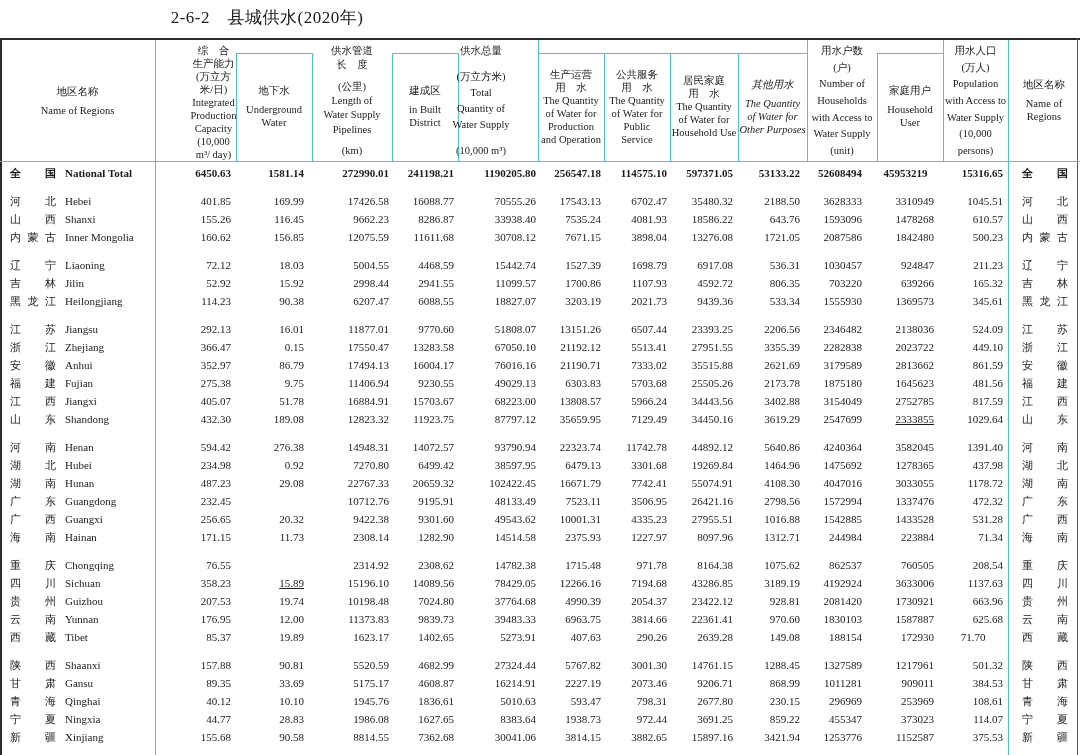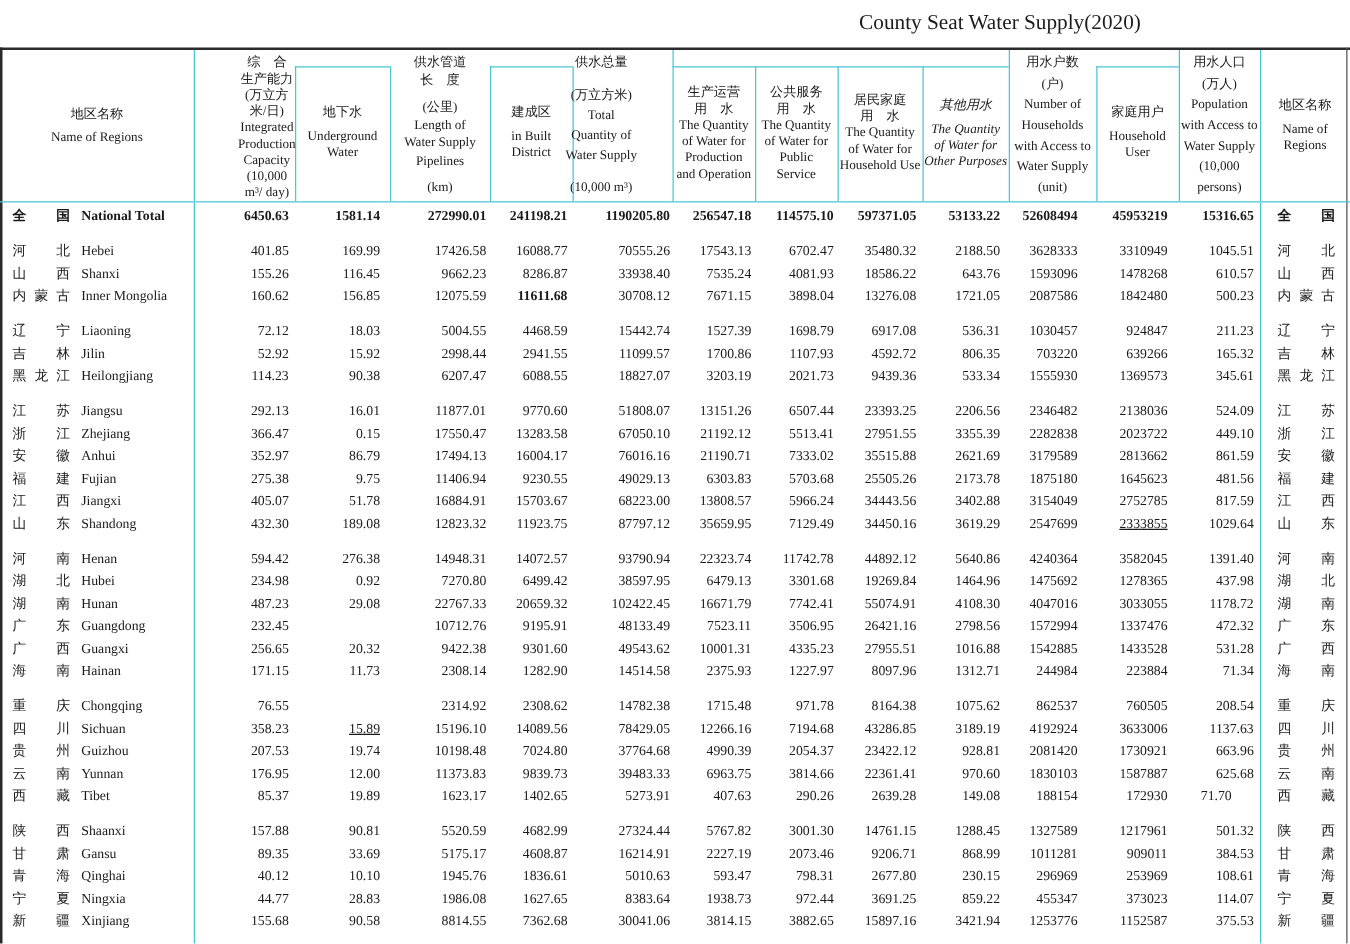--- a/index.html
+++ b/index.html
@@ -29,21 +29,21 @@
   .zhbox{display:flex;justify-content:space-between;width:46px;flex-shrink:0;}
   .regionL .zhbox{margin-left:10px;}
   .regionR .zhbox{margin-left:14px;}
   .enname{margin-left:9px;white-space:nowrap;text-align:left;}
 </style>
 </head>
 <body>
 
 <div class="page">
   <div class="titlebar">
-    <div class="title-right">County Seat Water Supply(2020)</div>
+    <div class="title-left">2-6-2 县城供水(2020年)</div>
   </div>
   <div class="table">
     <div id="borders">
         <div class="bline" style="left: 0px; top: 0px; width: 1080px; height: 2px; background: rgb(42, 42, 42);"></div>
         <div class="bline" style="left: 0px; top: 0px; width: 2px; height: 717px; background: rgb(42, 42, 42);"></div>
         <div class="bline" style="left: 1077px; top: 0px; width: 1px; height: 717px; background: rgb(85, 85, 85);"></div>
         <div class="bline" style="left: 0px; top: 123px; width: 1080px; height: 1px; background: rgb(75, 197, 214);"></div>
         <div class="bline" style="left: 155px; top: 2px; width: 1px; height: 121px; background: rgb(75, 197, 214);"></div>
         <div class="bline" style="left: 538px; top: 2px; width: 1px; height: 121px; background: rgb(75, 197, 214);"></div>
         <div class="bline" style="left: 807px; top: 2px; width: 1px; height: 121px; background: rgb(75, 197, 214);"></div>
@@ -187,21 +187,21 @@
           <div class="cell" style="width: 81px; padding-right: 5px;">6450.63</div>
           <div class="cell" style="width: 76px; padding-right: 8px;">1581.14</div>
           <div class="cell" style="width: 80px; padding-right: 3px;">272990.01</div>
           <div class="cell" style="width: 66px; padding-right: 4px;">241198.21</div>
           <div class="cell" style="width: 80px; padding-right: 2px;">1190205.80</div>
           <div class="cell" style="width: 66px; padding-right: 3px;">256547.18</div>
           <div class="cell" style="width: 66px; padding-right: 3px;">114575.10</div>
           <div class="cell" style="width: 68px; padding-right: 5px;">597371.05</div>
           <div class="cell" style="width: 69px; padding-right: 7px;">53133.22</div>
           <div class="cell" style="width: 70px; padding-right: 15px;">52608494</div>
-          <div class="cell" style="width: 66px; padding-right: 9px;">45953219</div>
+          <div class="cell" style="width: 66px; padding-right: 9px; text-align: center;">45953219</div>
           <div class="cell" style="width: 65px; padding-right: 5px;">15316.65</div>
           <div class="regionR regionL" style="width: 72px;">
             <div class="zhbox">
               <div>全</div>
               <div>国</div>
             </div>
           </div>
         </div>
         <div class="rowgap"></div>
         <div class="trow">
@@ -263,21 +263,21 @@
             <div class="zhbox">
               <div>内</div>
               <div>蒙</div>
               <div>古</div>
             </div>
             <div class="enname">Inner Mongolia</div>
           </div>
           <div class="cell" style="width: 81px; padding-right: 5px;">160.62</div>
           <div class="cell" style="width: 76px; padding-right: 8px;">156.85</div>
           <div class="cell" style="width: 80px; padding-right: 3px;">12075.59</div>
-          <div class="cell" style="width: 66px; padding-right: 4px; font-weight: bold;">11611.68</div>
+          <div class="cell" style="width: 66px; padding-right: 4px;">11611.68</div>
           <div class="cell" style="width: 80px; padding-right: 2px;">30708.12</div>
           <div class="cell" style="width: 66px; padding-right: 3px;">7671.15</div>
           <div class="cell" style="width: 66px; padding-right: 3px;">3898.04</div>
           <div class="cell" style="width: 68px; padding-right: 5px;">13276.08</div>
           <div class="cell" style="width: 69px; padding-right: 7px;">1721.05</div>
           <div class="cell" style="width: 70px; padding-right: 15px;">2087586</div>
           <div class="cell" style="width: 66px; padding-right: 9px;">1842480</div>
           <div class="cell" style="width: 65px; padding-right: 5px;">500.23</div>
           <div class="regionR regionL" style="width: 72px;">
             <div class="zhbox">

